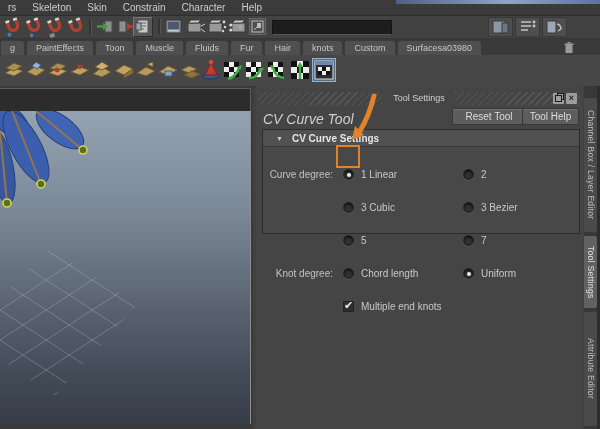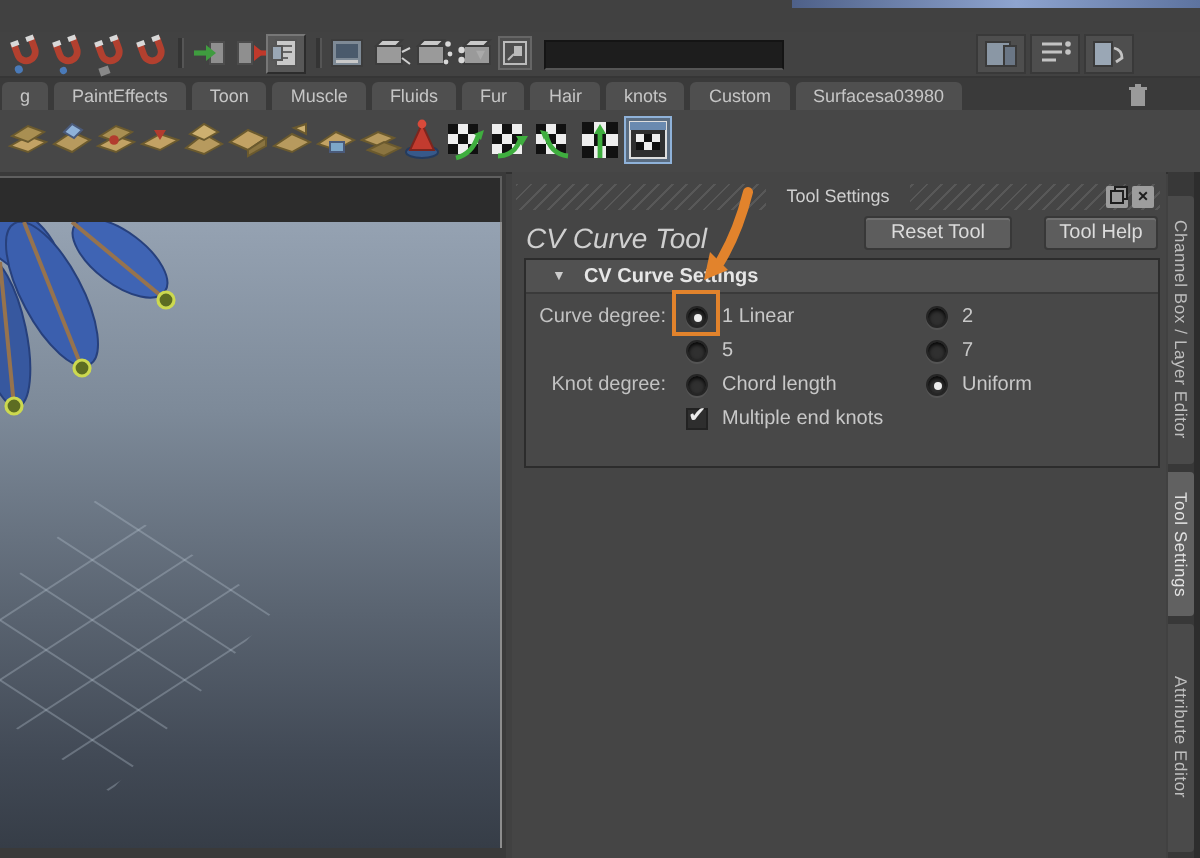--- a/index.html
+++ b/index.html
@@ -57,21 +57,21 @@
   .panel-btn{position:absolute;top:22px;height:17px;background:#5d5d5d;border:1px solid #383838;
              border-radius:2px;color:#dcdcdc;font-size:10px;text-align:center;line-height:15px;
              box-shadow:inset 0 1px 0 #707070;box-sizing:border-box;}
   .frame{position:absolute;left:6px;top:43px;width:318px;height:105px;background:#484848;
          border:1px solid #2c2c2c;box-sizing:border-box;}
   .frame-header{height:16px;background:#515151;border-bottom:1px solid #3a3a3a;display:flex;
                 align-items:center;gap:9px;padding-left:13px;}
   .frame-title{font-weight:bold;font-size:10px;color:#e6e6e6;}
   .expander{font-size:7px;color:#cccccc;}
   .frame-body{padding-top:3px;}
-  .srow{display:flex;align-items:center;height:17px;}
+  .srow{display:flex;align-items:center;height:17px;margin-top:16px;}
   .slabel{width:70px;text-align:right;padding-right:8px;color:#c2c2c2;flex:none;}
   .opt{display:flex;align-items:center;gap:7px;width:118px;margin-left:2px;flex:none;}
   .radio{width:9px;height:9px;border-radius:50%;background:#303030;border:1px solid #252525;
          box-shadow:0 1px 0 rgba(255,255,255,0.07), inset 0 1px 2px #000;position:relative;flex:none;}
   .radio.sel::after{content:"";position:absolute;left:2.5px;top:2.5px;width:4px;height:4px;
                     border-radius:50%;background:#ededed;}
   .checkbox{width:11px;height:11px;background:#2e2e2e;border:1px solid #222;box-sizing:border-box;
             position:relative;flex:none;}
   .checkbox .tick{position:absolute;left:0px;top:-2px;color:#ececec;font-size:11px;line-height:11px;}
   
@@ -84,20 +84,28 @@
   
   .annot-rect{position:absolute;left:336px;top:145px;width:24px;height:23px;
               border:2px solid #e2832c;box-sizing:border-box;z-index:12;}
   .annot-arrow{position:absolute;left:0;top:0;z-index:12;pointer-events:none;}
 </style>
 </head>
 <body>
 
 <div id="screen">
 
+  <div class="menubar">
+    <span class="menu-item">rs</span>
+    <span class="menu-item">Skeleton</span>
+    <span class="menu-item">Skin</span>
+    <span class="menu-item">Constrain</span>
+    <span class="menu-item">Character</span>
+    <span class="menu-item">Help</span>
+  </div>
   <div class="blue-strip"></div>
 
   <div class="statusline">
     <span class="sl-icon" style="left:3px">
       <svg width="20" height="20" viewBox="0 0 20 20" style="transform:rotate(-20deg)">
           <path d="M6 3 v6 a4.5 4.5 0 0 0 9 0 V3" fill="none" stroke="#b2402f" stroke-width="3.4"></path>
           <rect x="4.5" y="2" width="4" height="2.5" fill="#d8d8d8"></rect>
           <rect x="12.5" y="2" width="4" height="2.5" fill="#d8d8d8"></rect>
           <circle cx="4" cy="16" r="2" fill="#4a7ab8"></circle>
         </svg>
@@ -387,21 +395,21 @@
   <div class="tool-panel">
     <div class="panel-titlebar">
       <span class="panel-title">Tool Settings</span>
       <span class="win-btn" style="right:16px">
         <span class="restore-glyph back"></span>
           <span class="restore-glyph"></span>
       </span>
       <span class="win-btn" style="right:3px">×</span>
     </div>
     <div class="tool-name">CV Curve Tool</div>
-    <div class="panel-btn" style="left:176px;width:74px">Reset Tool</div>
+    <div class="panel-btn" style="left:196px;width:74px">Reset Tool</div>
     <div class="panel-btn" style="left:266px;width:57px">Tool Help</div>
 
     <div class="frame">
       <div class="frame-header">
         <span class="expander">▼</span>
         <span class="frame-title">CV Curve Settings</span>
       </div>
       <div class="frame-body">
         <div class="srow">
           <span class="slabel">Curve degree:</span>
@@ -411,20 +419,31 @@
             </span>
           <span class="opt">
               <span class="radio"></span>
               <span>2</span>
             </span>
         </div>
         <div class="srow">
           <span class="slabel"></span>
           <span class="opt">
               <span class="radio"></span>
+              <span>3 Cubic</span>
+            </span>
+          <span class="opt">
+              <span class="radio"></span>
+              <span>3 Bezier</span>
+            </span>
+        </div>
+        <div class="srow">
+          <span class="slabel"></span>
+          <span class="opt">
+              <span class="radio"></span>
               <span>5</span>
             </span>
           <span class="opt">
               <span class="radio"></span>
               <span>7</span>
             </span>
         </div>
         <div class="srow">
           <span class="slabel">Knot degree:</span>
           <span class="opt">

